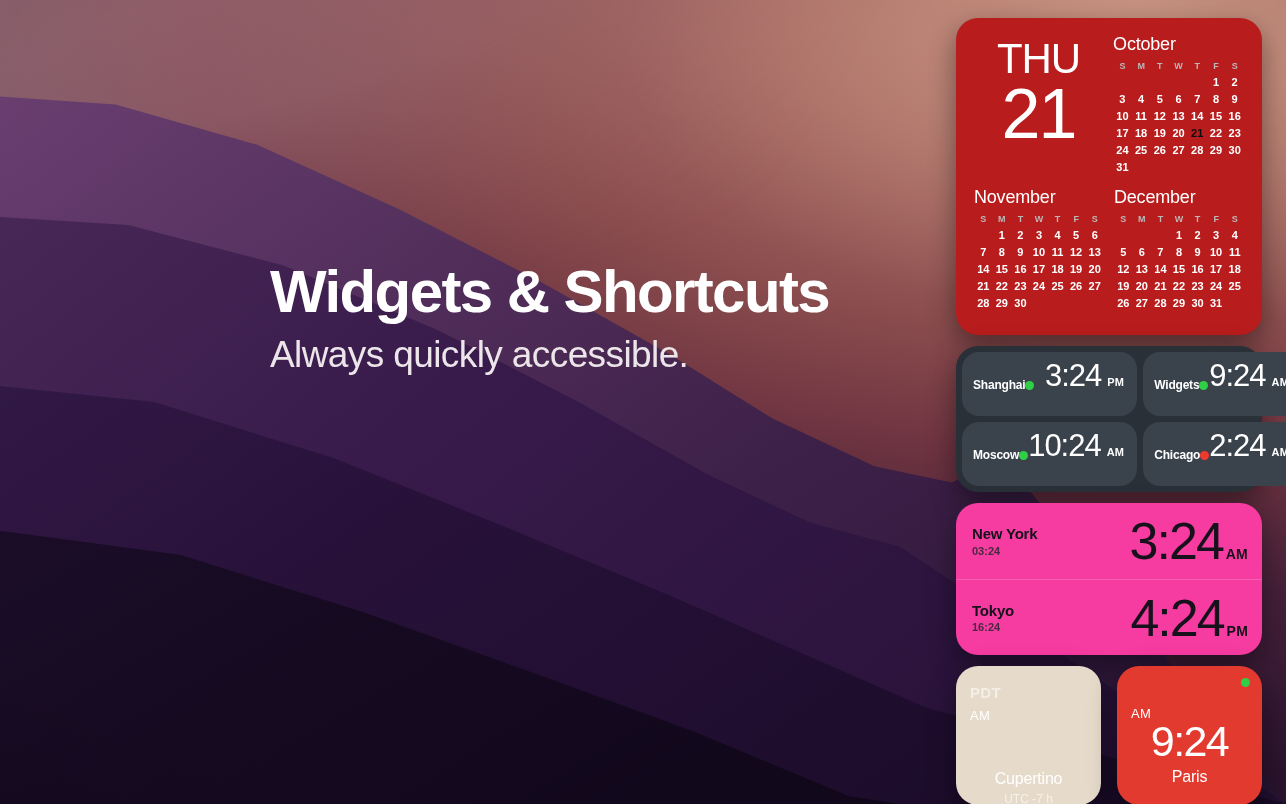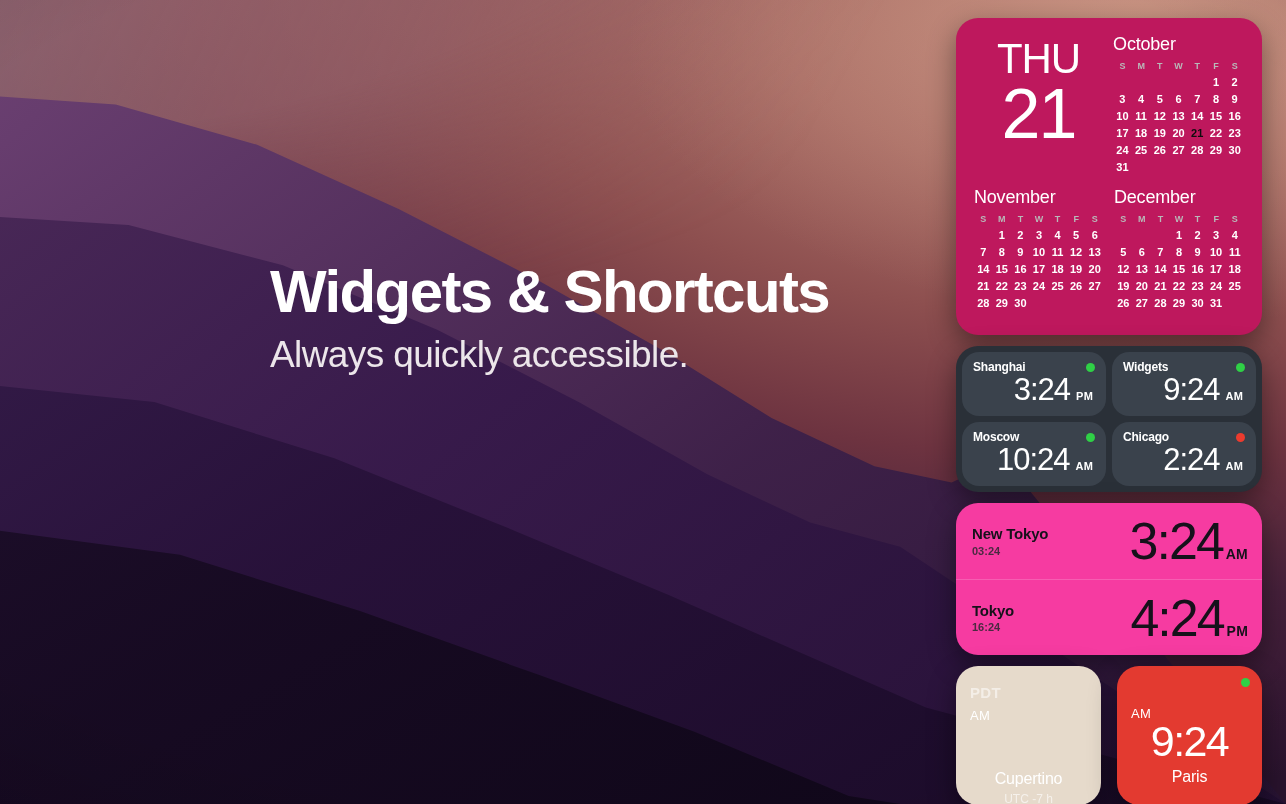--- a/index.html
+++ b/index.html
@@ -89,21 +89,21 @@
   #widget-col {
     position:absolute;
     left:956px; top:18px;
     width:306px;
     z-index:10;
   }
 
   
   .w-calendar {
     width:306px; height:317px;
-    background:#be185d;
+    background:#b91c1c;
     border-radius:22px;
     padding:16px 18px 10px 18px;
     box-shadow:0 10px 28px rgba(0,0,0,0.42);
     color:#fff;
     overflow:hidden;
   }
   .cal-top { display:flex; gap:10px; }
   .cal-today {
     width:140px;
     padding-top:4px;
@@ -166,21 +166,21 @@
     grid-template-rows:1fr 1fr;
     gap:6px;
     box-shadow:0 10px 28px rgba(0,0,0,0.42);
   }
   .clock-cell {
     background:#3a424c;
     border-radius:17px;
     padding:8px 11px 6px 11px;
     position:relative;
     color:#fff;
-    display:flex; flex-direction:column; justify-content:flex-start;
+    display:flex; flex-direction:row; justify-content:space-between;
   }
   .clock-cell .cc-head {
     display:flex; align-items:center; justify-content:space-between;
   }
   .clock-cell .cc-city {
     font-size:12px; font-weight:bold; letter-spacing:-0.2px; color:#fff;
   }
   .dot { width:9px; height:9px; border-radius:50%; flex:0 0 auto; }
   .dot.day   { background:#2fd046; }
   .dot.night { background:#ec3b2e; }
@@ -484,21 +484,21 @@
         <div class="cc-time">
           <span class="cc-hm">2:24</span>
           <span class="cc-ap">AM</span>
         </div>
       </div>
     </div>
 
     <div class="w-pink">
       <div class="pink-row">
         <div class="pink-left">
-          <div class="pr-city">New Tokyo</div>
+          <div class="pr-city">New York</div>
           <div class="pr-sub">03:24</div>
         </div>
         <div class="pink-right">
           <span class="pr-time">3:24</span>
           <span class="pr-ap">AM</span>
         </div>
       </div>
       <div class="pink-row">
         <div class="pink-left">
           <div class="pr-city">Tokyo</div>

